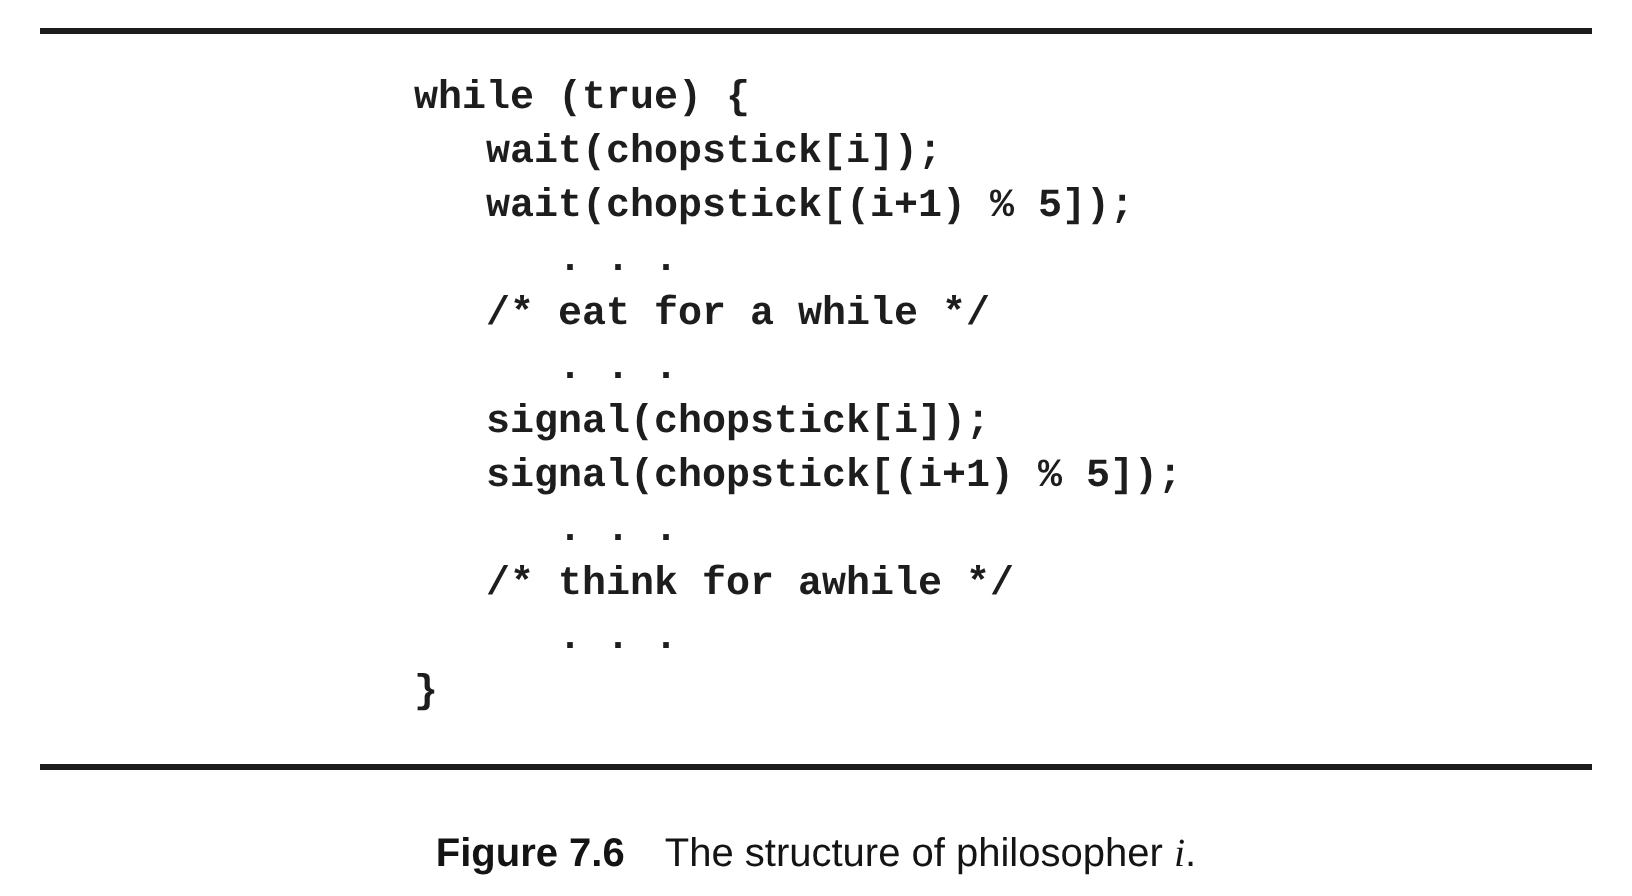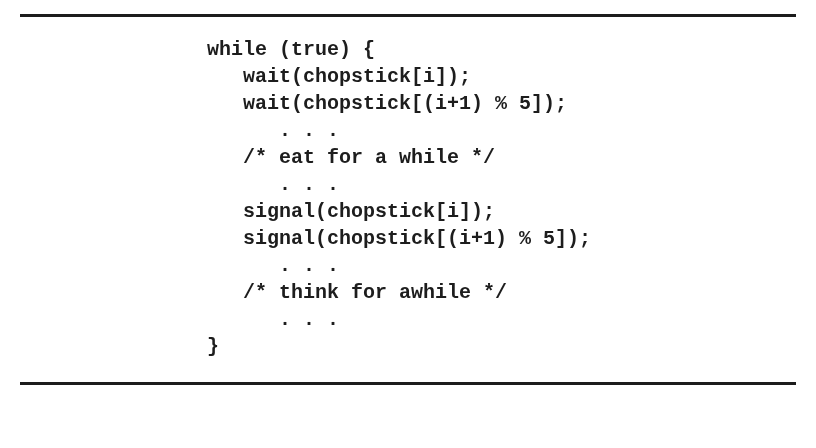--- a/index.html
+++ b/index.html
@@ -63,14 +63,15 @@
 <body>
 
 <div class="page">
 
   <div class="rule rule-top"></div>
 
   <pre class="code"><div class="code-line">while (true) {</div><div class="code-line">   wait(chopstick[i]);</div><div class="code-line">   wait(chopstick[(i+1) % 5]);</div><div class="code-line">      . . .</div><div class="code-line">   /* eat for a while */</div><div class="code-line">      . . .</div><div class="code-line">   signal(chopstick[i]);</div><div class="code-line">   signal(chopstick[(i+1) % 5]);</div><div class="code-line">      . . .</div><div class="code-line">   /* think for awhile */</div><div class="code-line">      . . .</div><div class="code-line">}</div></pre>
 
   <div class="rule rule-bottom"></div>
 
+  <div class="caption"><span class="caption-label">Figure 7.6</span><span>The structure of philosopher </span><span class="caption-var">i</span><span>.</span></div>
 
 </div>
 
 </body></html>

